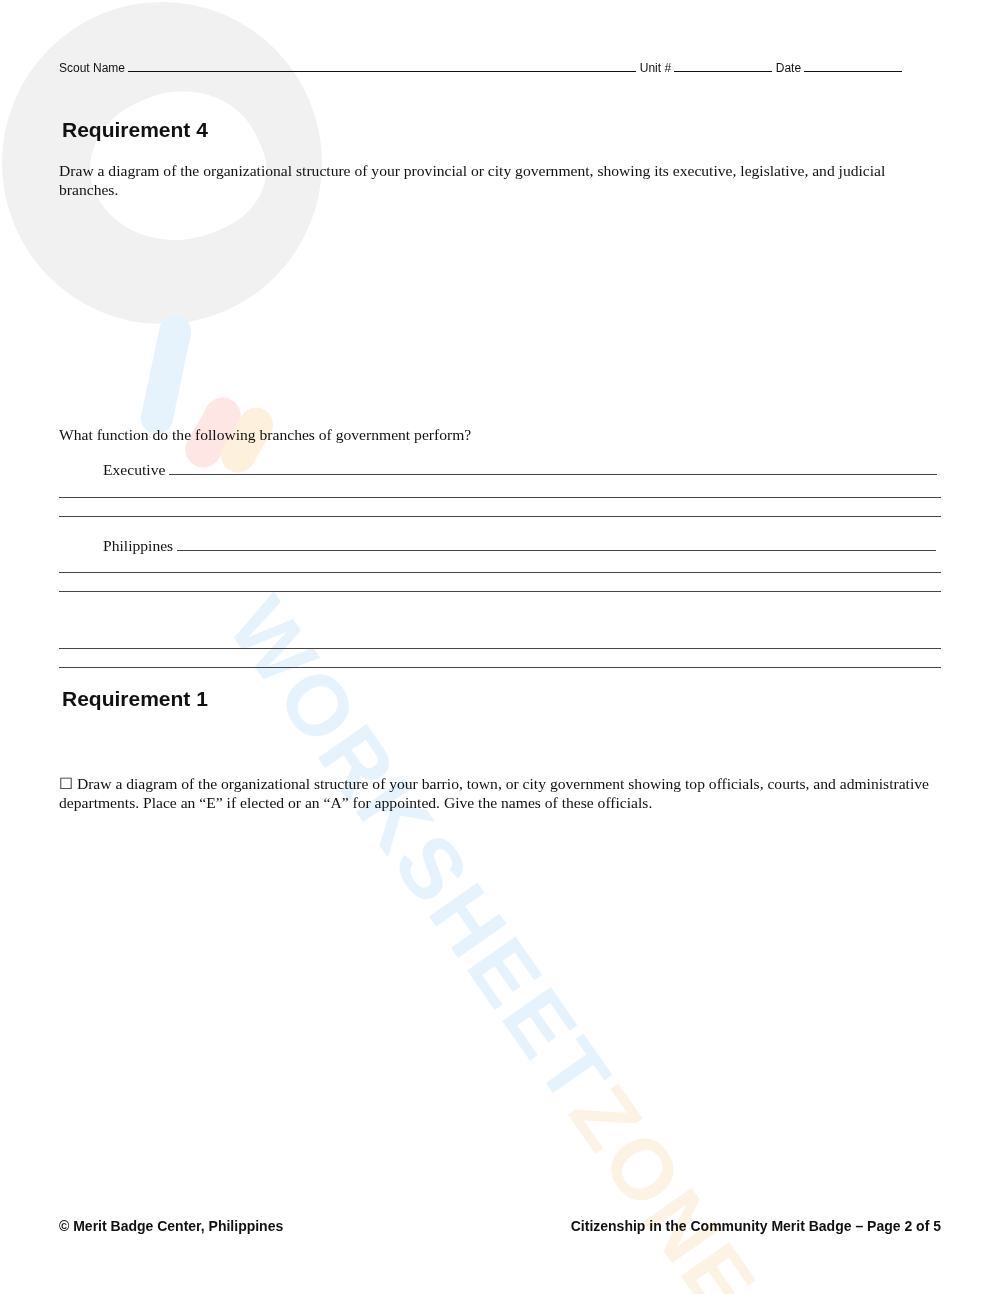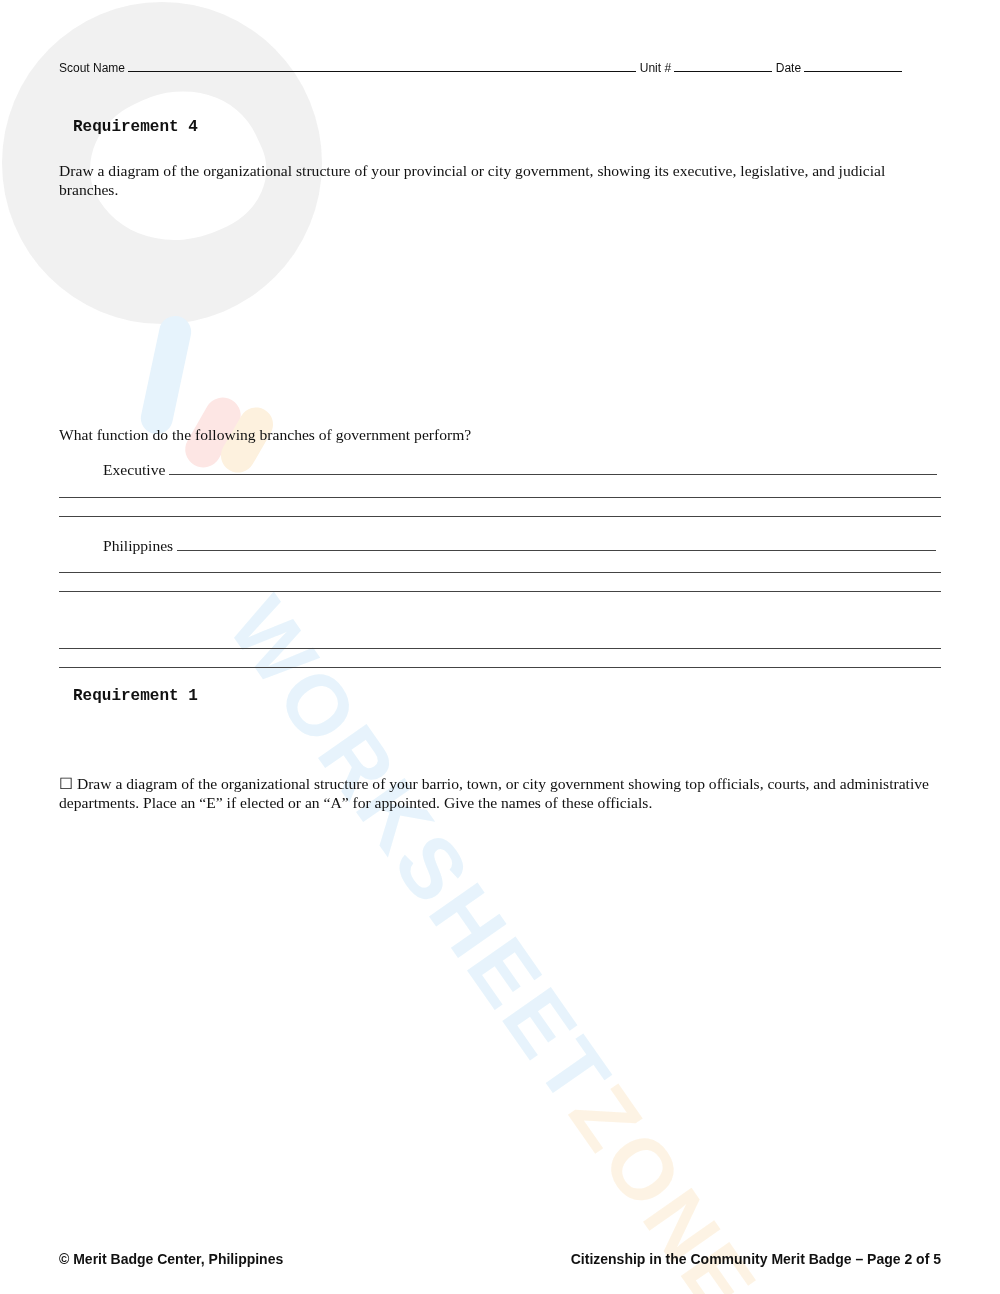--- a/index.html
+++ b/index.html
@@ -32,39 +32,39 @@
       background: #fdf1de; border-radius: 17px; transform: rotate(30deg); }
 
     .content { position: absolute; inset: 0; }
 
     .header-line {
       position: absolute; left: 59px; top: 59px; width: 880px;
       font-family: "Liberation Sans", sans-serif; font-size: 12px; white-space: nowrap;
     }
     .header-line .blank { display: inline-block; border-bottom: 1px solid #111; vertical-align: baseline; height: 12px; }
     .h2 {
-      position: absolute; left: 73px; font-family: Liberation Mono, monospace;
-      font-weight: bold; font-size: 16px;
+      position: absolute; left: 62px; font-family: Liberation Sans, sans-serif;
+      font-weight: bold; font-size: 21px;
     }
     .para {
       position: absolute; left: 59px; width: 880px;
       font-family: "Liberation Serif", serif; font-size: 15.6px; line-height: 19px;
     }
     .fill-row {
       position: absolute; left: 59px; width: 882px;
       font-family: "Liberation Serif", serif; font-size: 15.6px;
       display: flex; align-items: flex-end;
     }
     .fill-row .label { white-space: nowrap; padding-right: 4px; margin-left: 44px; }
     .fill-row .line { flex: 1; border-bottom: 1px solid #444; height: 1px; margin-bottom: 4px; }
     .rule { position: absolute; left: 59px; width: 882px; border-top: 1px solid #444; height: 0; }
 
     .footer {
       position: absolute; top: 1218px; font-family: "Liberation Sans", sans-serif;
-      font-weight: bold; font-size: 14px; white-space: nowrap; margin-top: 33px;
+      font-weight: bold; font-size: 14px; white-space: nowrap;
     }
   </style>
 </head>
 <body>
 
 <div class="page">
 
   <div class="wm-circle">
     <div class="wm-circle-inner"></div>
   </div>

